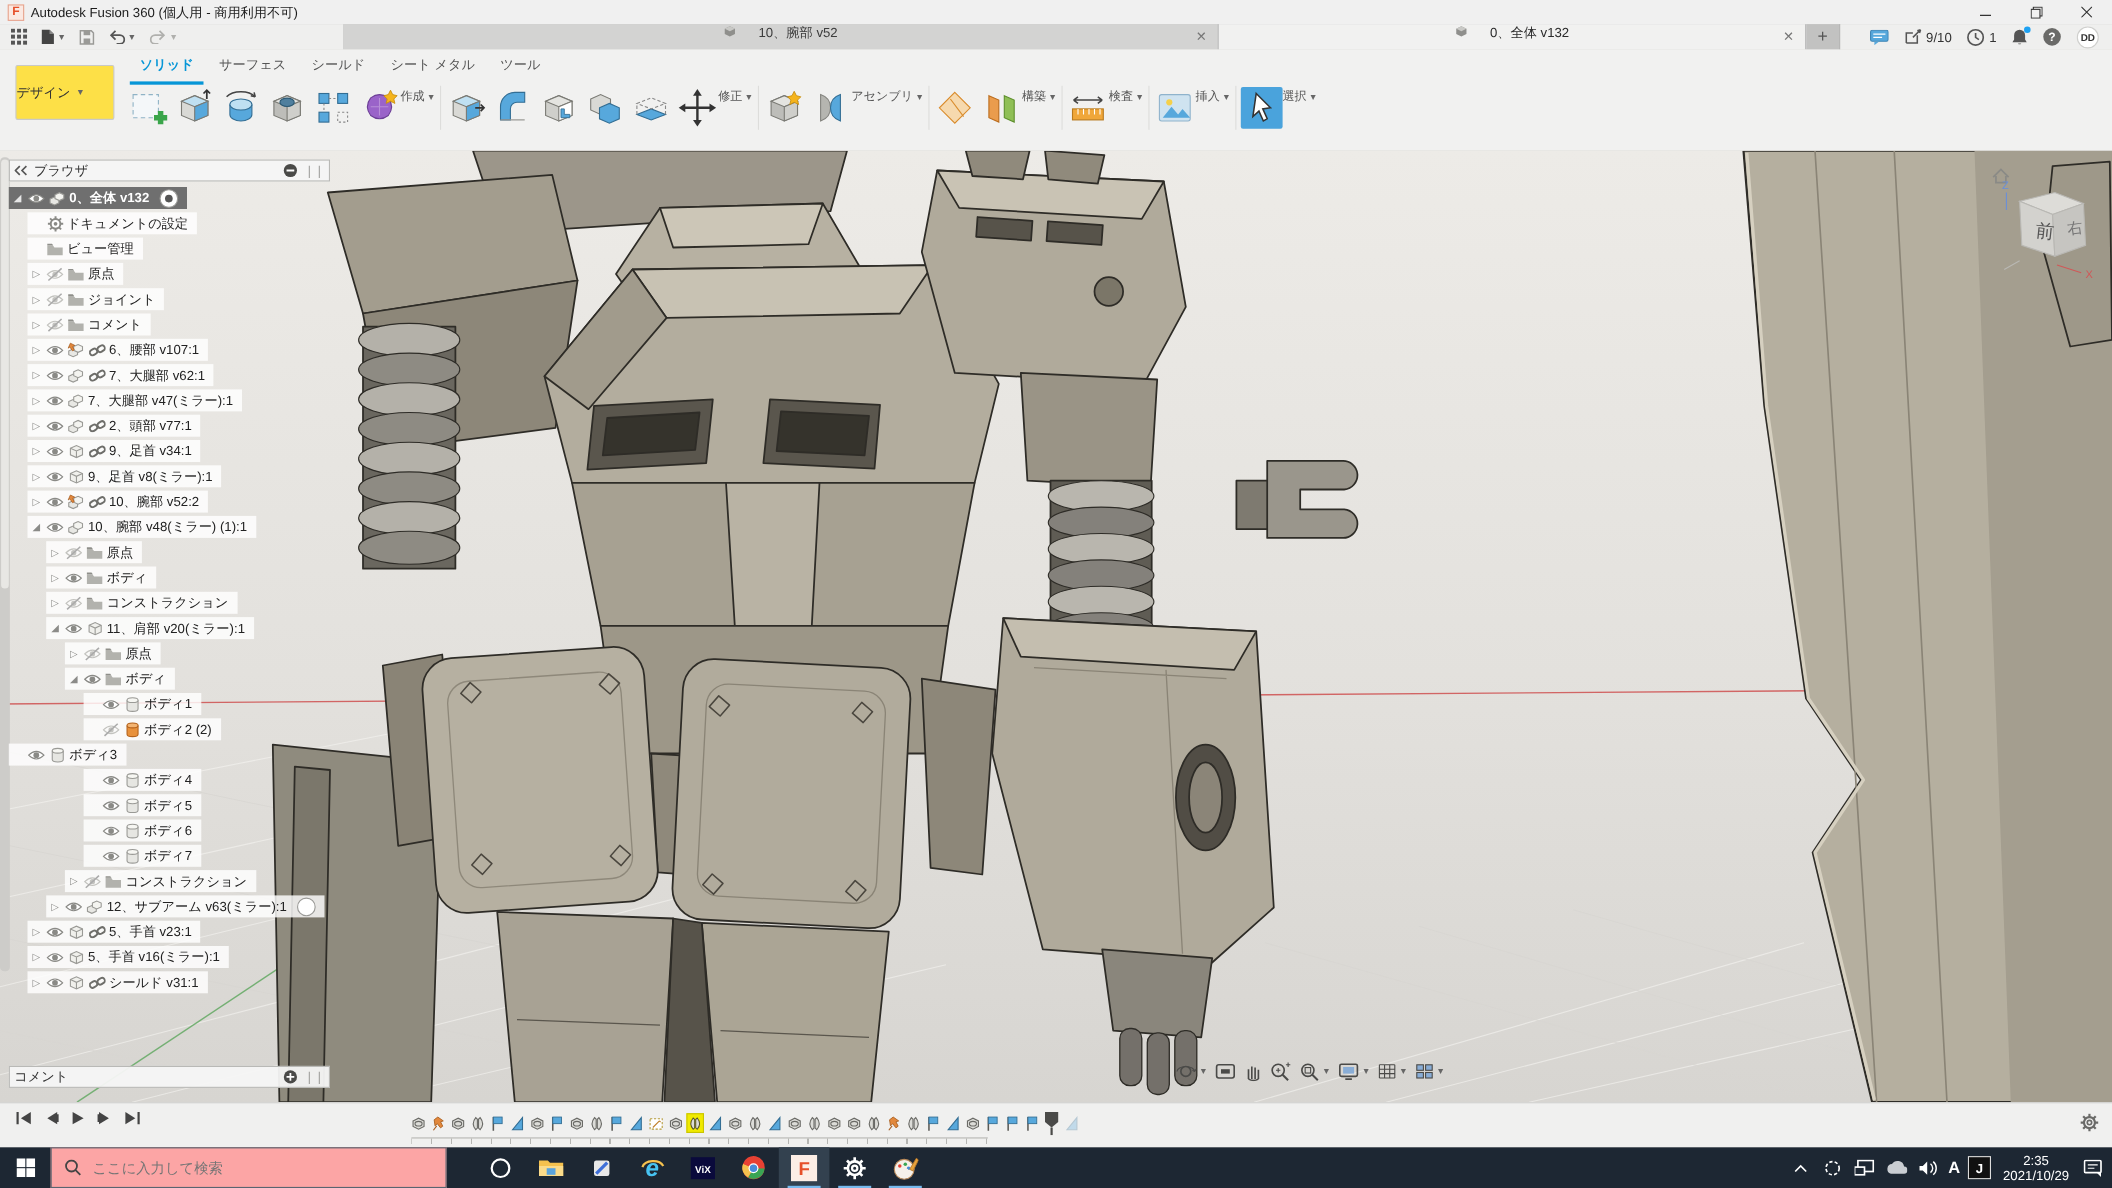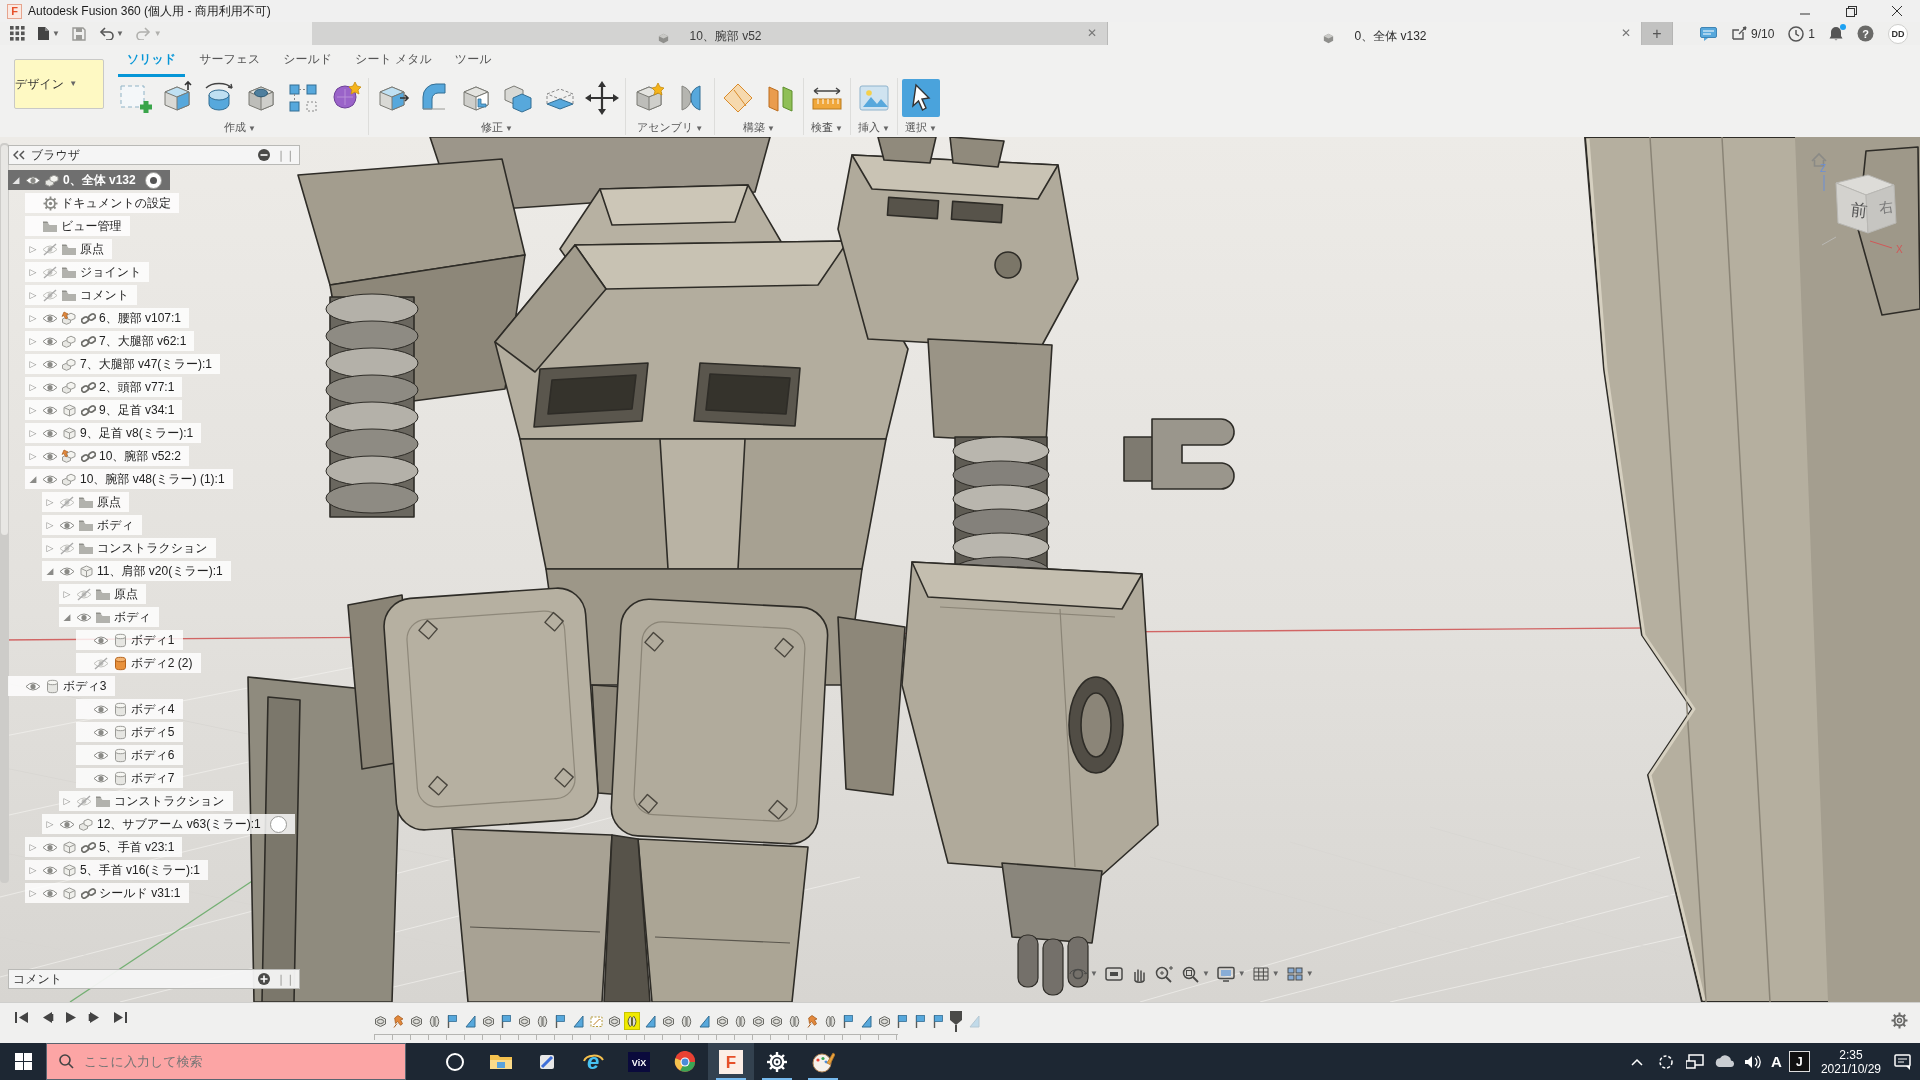--- a/index.html
+++ b/index.html
@@ -12,40 +12,40 @@
   .titlebar .title{font-size:12px;color:#1c1c1c;}
   .win-btns{margin-left:auto;display:flex;height:100%;}
   .win-btn{width:46px;height:100%;display:flex;align-items:center;justify-content:center;color:#333;}
   .win-btn svg{display:block}
 
   
   .appbar{position:absolute;top:22px;left:0;width:100%;height:23px;background:#cbcbca;display:flex;align-items:stretch;}
   .left-tools{width:312px;background:#efefee;display:flex;align-items:center;gap:4px;padding-left:6px;box-sizing:border-box;}
   .ltool{display:flex;align-items:center;gap:2px;padding:0 4px;height:100%;color:#444;}
   .caret{font-size:8px;color:#666;line-height:1;}
-  .ftab{position:relative;display:flex;align-items:flex-end;justify-content:center;gap:19px;font-size:12px;color:#3c3c3c;border-right:1px solid #b9b9b8;}
+  .ftab{position:relative;display:flex;align-items:flex-start;justify-content:center;gap:19px;font-size:12px;color:#3c3c3c;border-right:1px solid #b9b9b8;}
   .ftab.inactive{flex:0 0 795px;background:#d3d3d2;}
   .ftab.active{flex:0 0 533px;background:#f1f1f0;color:#2b2b2b;}
   .ftab .closex{position:absolute;right:10px;top:4px;font-size:12px;color:#777;}
   .tabcube{width:13px;height:13px;}
   .plus-tab{flex:0 0 30px;background:#c2c2c1;display:flex;align-items:center;justify-content:center;color:#555;font-size:16px;border-right:1px solid #b5b5b4;}
   .right-tools{flex:1;display:flex;align-items:center;justify-content:flex-end;gap:14px;padding-right:12px;background:#efefee;font-size:12px;color:#333;}
   .rtool{display:flex;align-items:center;gap:4px;}
   .avatar{width:18px;height:18px;border-radius:50%;background:#fff;border:1px solid #cfcfcd;font-size:9px;font-weight:bold;color:#333;display:flex;align-items:center;justify-content:center;}
   .bell{position:relative;}
   .bell .dot{position:absolute;top:-2px;right:-3px;width:6px;height:6px;border-radius:50%;background:#1da1f2;}
 
   
   .ribbon{position:absolute;top:45px;left:0;width:100%;height:92px;background:#f1f1f0;border-bottom:1px solid #c9c9c7;}
-  .ws-btn{position:absolute;left:14px;top:14px;width:88px;height:48px;background:#fef9c3;border:1px solid #c9c9c7;border-radius:2px;display:flex;align-items:center;justify-content:flex-start;font-size:12px;color:#333;gap:5px;}
+  .ws-btn{position:absolute;left:14px;top:14px;width:88px;height:48px;background:#fde047;border:1px solid #c9c9c7;border-radius:2px;display:flex;align-items:center;justify-content:flex-start;font-size:12px;color:#333;gap:5px;}
   .rtabs{position:absolute;left:118px;top:4px;display:flex;gap:5px;}
   .rtab{font-size:12px;color:#555;padding:2px 9px 6px;border-bottom:3px solid transparent;}
   .rtab.active{color:#0696d7;font-weight:bold;border-bottom:3px solid #0696d7;}
   .rbody{position:absolute;left:112px;top:33px;display:flex;align-items:stretch;}
-  .rgroup{display:flex;flex-direction:column;align-items:center;padding:0 4px;}
+  .rgroup{display:flex;flex-direction:row;padding:0 4px;}
   .rgroup + .rgroup{border-left:1px solid #dddddb;}
   .ricons{display:flex;gap:4px;height:40px;align-items:center;}
   .ricon{width:38px;height:38px;display:flex;align-items:center;justify-content:center;border-radius:2px;}
   .ricon.hl{background:#4aa3dc;}
   .rlabel{font-size:11px;color:#555;margin-top:2px;}
   .rlabel .caret{margin-left:2px;}
 
   
   .canvas{position:absolute;top:137px;left:0;width:1920px;height:865px;background:linear-gradient(#edebe7 0%,#e3e1dd 55%,#d7d5d1 100%);overflow:hidden;}
   .scene{position:absolute;top:0;left:0;}

